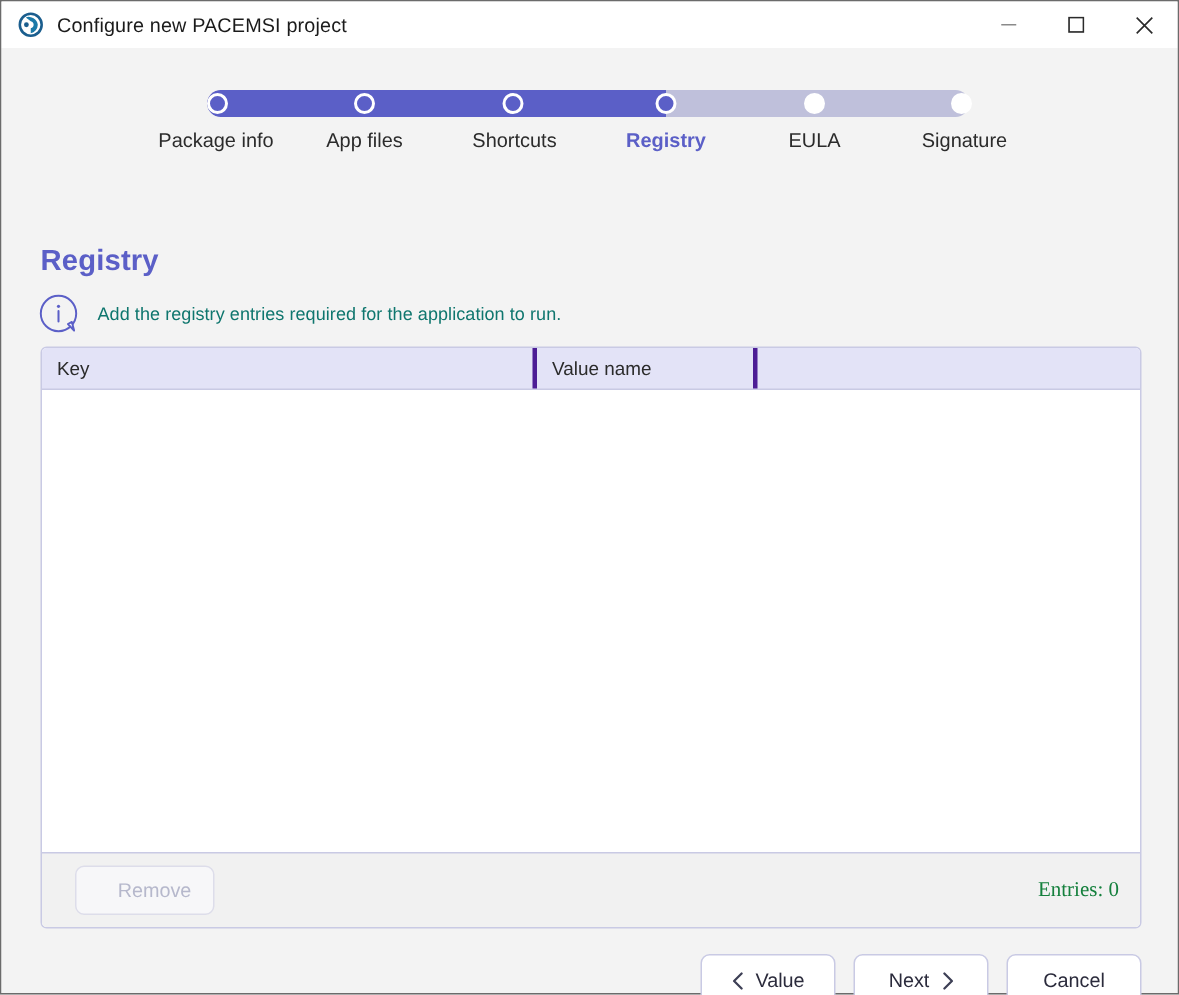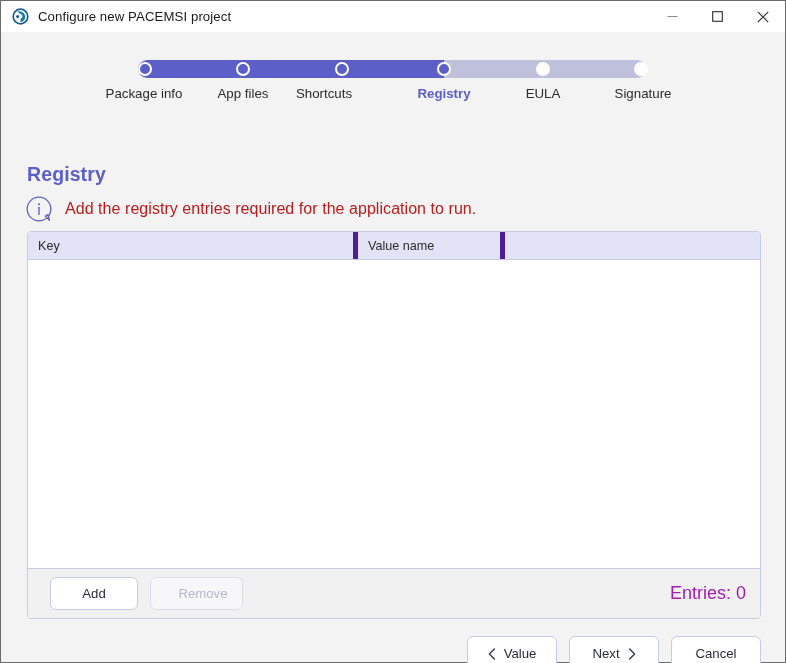--- a/index.html
+++ b/index.html
@@ -161,22 +161,22 @@
   .info-row {
     position: absolute;
     left: 24px;
     top: 163px;
     display: flex;
     align-items: center;
     gap: 12px;
   }
   .info-icon { width: 28px; height: 28px; display:block; }
   .info-text {
-    font-size: 16px;
-    color: #b91c1c;
+    font-size: 12px;
+    color: #0f766e;
     letter-spacing: .05px;
   }
 
   
   .panel {
     position: absolute;
     left: 26px;
     top: 199px;
     width: 734px;
     height: 388px;
@@ -195,21 +195,21 @@
     background: #e3e3f7;
     border-bottom: 1px solid #c9cae4;
   }
   .th {
     box-sizing: border-box;
     display: flex;
     align-items: center;
     padding-left: 10px;
     font-size: 12.6px;
     color: #2b2b2b;
-    border-right: 5px solid #4c1d95;
+    border-right: 3px solid #4c1d95;
     cursor: default;
     overflow: hidden;
     white-space: nowrap;
   }
   .th.c0 { width: 330px; }
   .th.c1 { width: 147px; }
   .th.c2 { width: 142px; margin-top: 40px; }
   .th.c3 { flex: 1; border-right: none; }
   .tbody {
     flex: 1;
@@ -221,23 +221,24 @@
     height: 49px;
     min-height: 49px;
     background: #f1f1f1;
     border-top: 1px solid #c9cae4;
     display: flex;
     align-items: center;
     padding: 0 14px 0 22px;
   }
   .entries {
     margin-left: auto;
-    font-size: 18px;
-    color: #a21caf;
+    font-size: 14px;
+    color: #15803d;
     cursor: default;
+    font-family: Liberation Serif, serif;
   }
 
   
   .btn {
     box-sizing: border-box;
     height: 33px;
     border-radius: 6px;
     border: 1px solid #c9cae4;
     background: #ffffff;
     color: #2b2b3c;
@@ -326,21 +327,21 @@
         <div class="node done" style="left:137px"></div>
         <div class="node done" style="left:235px"></div>
         <div class="node done" style="left:334px"></div>
         <div class="node active" style="left:436px"></div>
         <div class="node todo" style="left:535px"></div>
         <div class="node todo" style="left:633px"></div>
       </div>
       <div class="steplabels">
         <div class="steplabel" style="left:143px">Package info</div>
         <div class="steplabel" style="left:242px">App files</div>
-        <div class="steplabel" style="left:323px">Shortcuts</div>
+        <div class="steplabel" style="left:342px">Shortcuts</div>
         <div class="steplabel current" style="left:443px">Registry</div>
         <div class="steplabel" style="left:542px">EULA</div>
         <div class="steplabel" style="left:642px">Signature</div>
       </div>
     </div>
 
     <div class="page-title">Registry</div>
 
     <div class="info-row">
       <span>
@@ -358,23 +359,20 @@
 
       <div class="thead">
         <div class="th c0">Key</div>
         <div class="th c1">Value name</div>
         <div class="th c2">Value</div>
       </div>
 
       <div class="tbody"></div>
 
       <div class="tfoot">
-        <div class="btn btn-add">
-          <span>Add</span>
-        </div>
         <div class="btn btn-remove disabled">
           <span>Remove</span>
         </div>
         <div class="entries">Entries: 0</div>
       </div>
     </div>
 
     <div class="navbar">
       <div class="btn btn-nav">
         <span>

